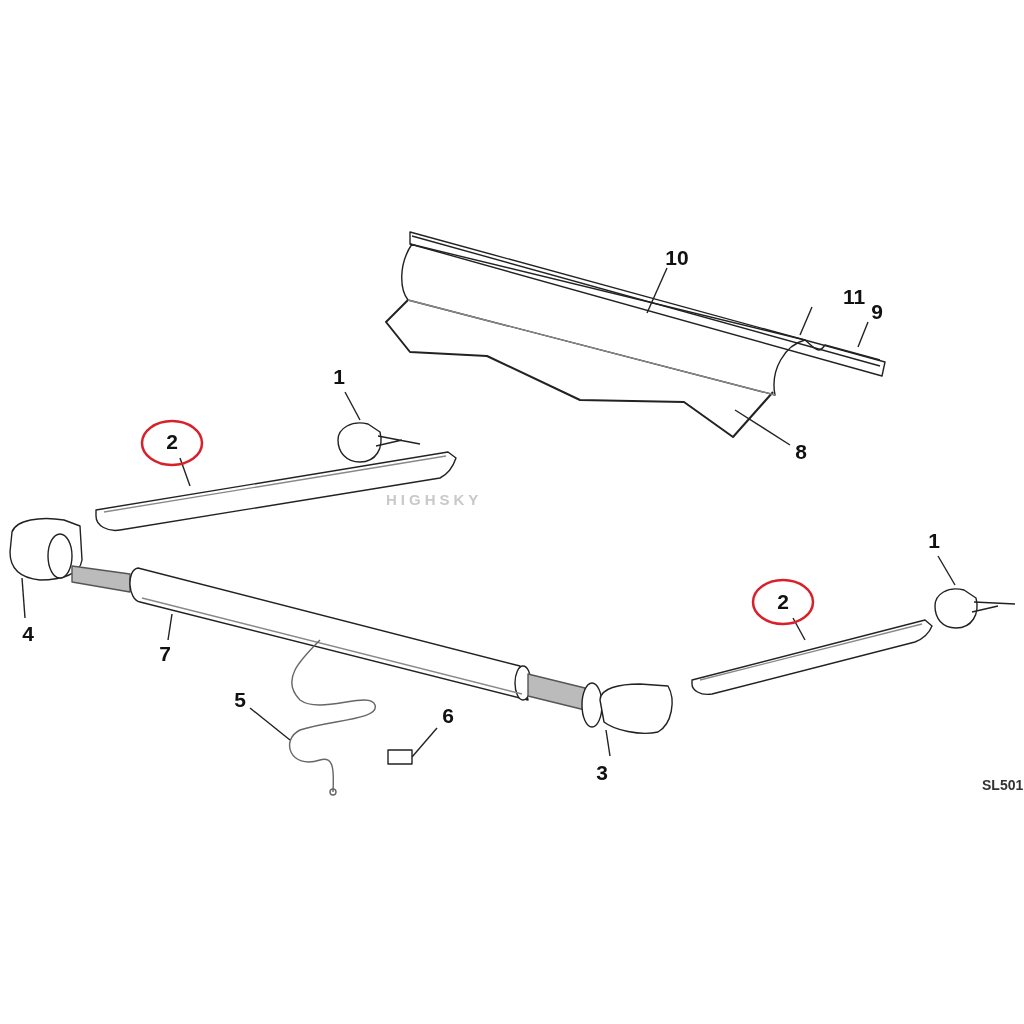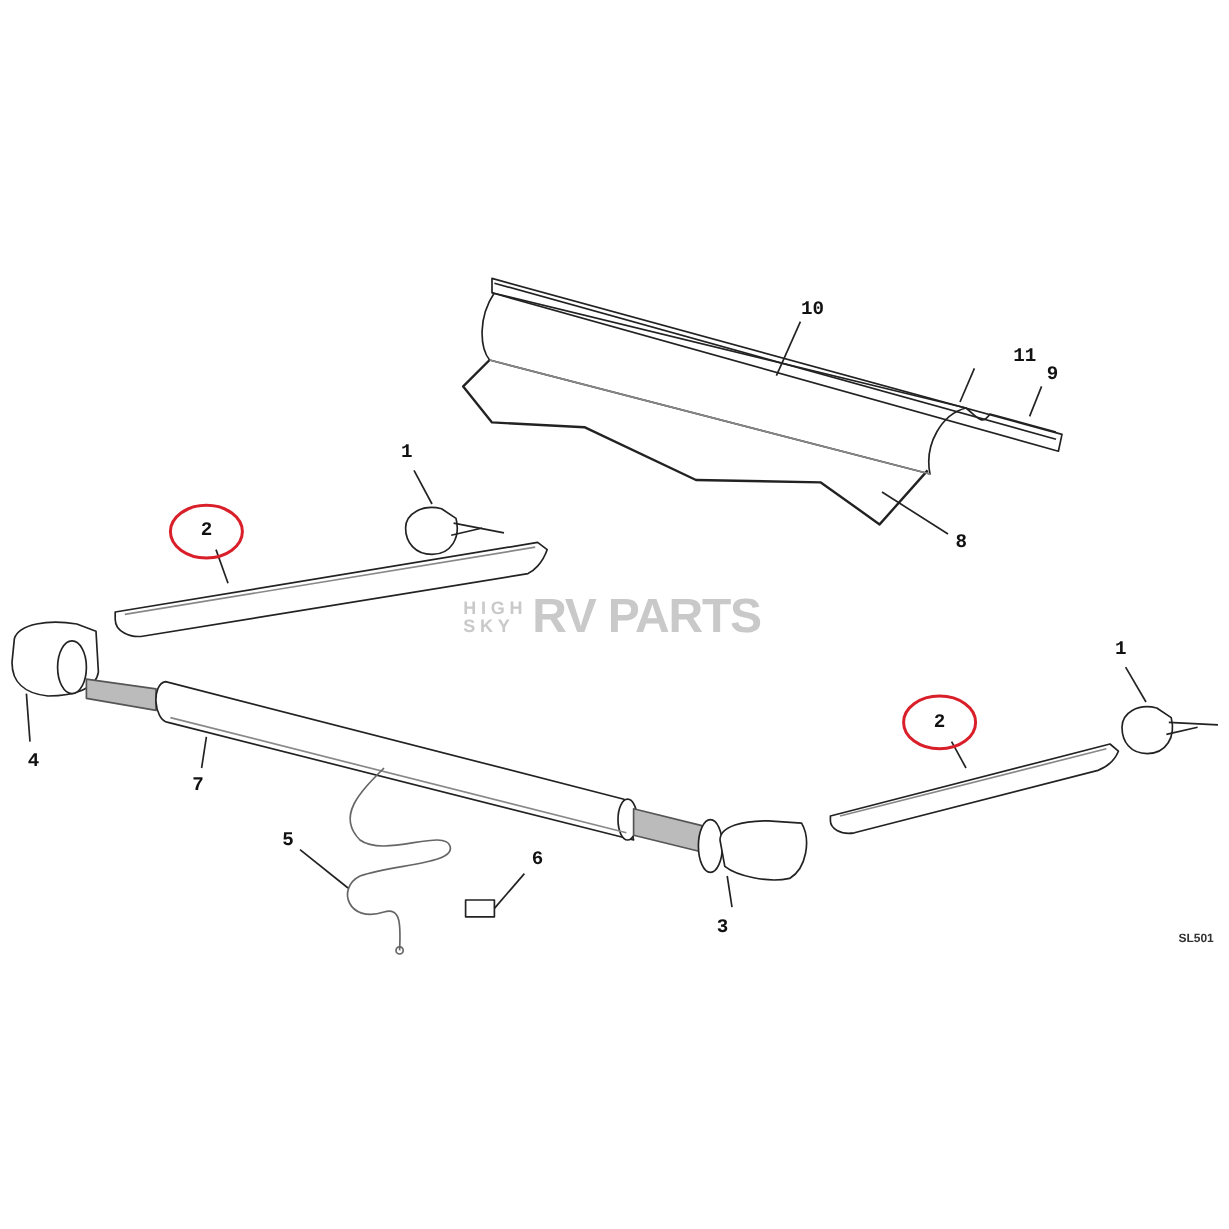--- a/index.html
+++ b/index.html
@@ -1,22 +1,22 @@
 <!DOCTYPE html>
 <html><head>
 <meta charset="utf-8">
 <style>
   html,body{margin:0;padding:0;background:#fff;}
   #canvas{position:relative;width:1024px;height:1024px;background:#fff;overflow:hidden;font-family:"Liberation Sans",sans-serif;}
   svg{position:absolute;left:0;top:0;}
-  .callout{position:absolute;font-family:Liberation Mono, monospace;font-weight:bold;font-size:16px;color:#111;transform:translate(-50%,-50%);}
+  .callout{position:absolute;font-family:Liberation Sans, sans-serif;font-weight:bold;font-size:21px;color:#111;transform:translate(-50%,-50%);}
   .wm{position:absolute;left:386px;top:492px;display:flex;align-items:center;color:#c9c9c9;}
-  .wm-small{display:flex;flex-direction:column;font-size:15px;font-weight:bold;letter-spacing:4px;line-height:15px;margin-right:4px;}
+  .wm-small{display:flex;font-size:15px;font-weight:bold;letter-spacing:4px;line-height:15px;margin-right:4px;align-items:center;}
   .wm-big{font-size:40px;font-weight:bold;letter-spacing:-1px;}
-  .code{position:absolute;left:982px;top:777px;font-size:10px;font-weight:bold;color:#333;}
+  .code{position:absolute;left:982px;top:777px;font-size:14px;font-weight:bold;color:#333;}
 </style>
 </head>
 <body>
 
 <div id="canvas">
   <svg width="1024" height="1024" viewBox="0 0 1024 1024">
     <g fill="none" stroke="#222" stroke-width="1.4" stroke-linejoin="round">
 
       <g>
         <path d="M410 232 L885 362 L882 376 L410 244 Z" fill="#fff"></path>
@@ -91,21 +91,20 @@
 
     <ellipse cx="172" cy="443" rx="30" ry="22" fill="none" stroke="#d9202a" stroke-width="2.5"></ellipse>
     <ellipse cx="783" cy="602" rx="30" ry="22" fill="none" stroke="#d9202a" stroke-width="2.5"></ellipse>
   </svg>
 
   <div class="wm">
     <div class="wm-small">
       <span>HIGH</span>
       <span>SKY</span>
     </div>
-    <span class="wm-big">RV PARTS</span>
   </div>
 
   <div class="code">SL501</div>
 
   <div id="callouts">
       <div class="callout" style="left: 339px; top: 377px;">1</div>
       <div class="callout" style="left: 172px; top: 442px;">2</div>
       <div class="callout" style="left: 677px; top: 258px;">10</div>
       <div class="callout" style="left: 854px; top: 297px;">11</div>
       <div class="callout" style="left: 877px; top: 312px;">9</div>

